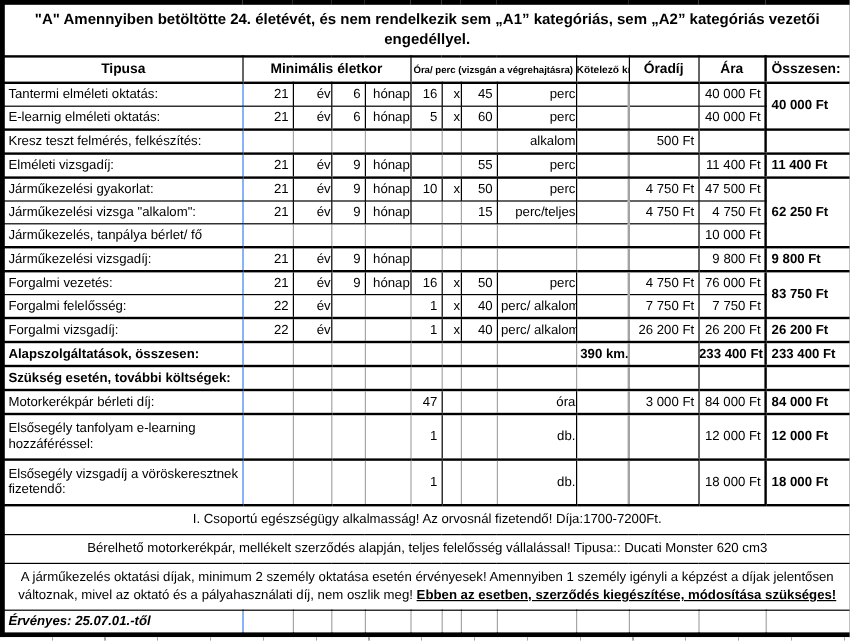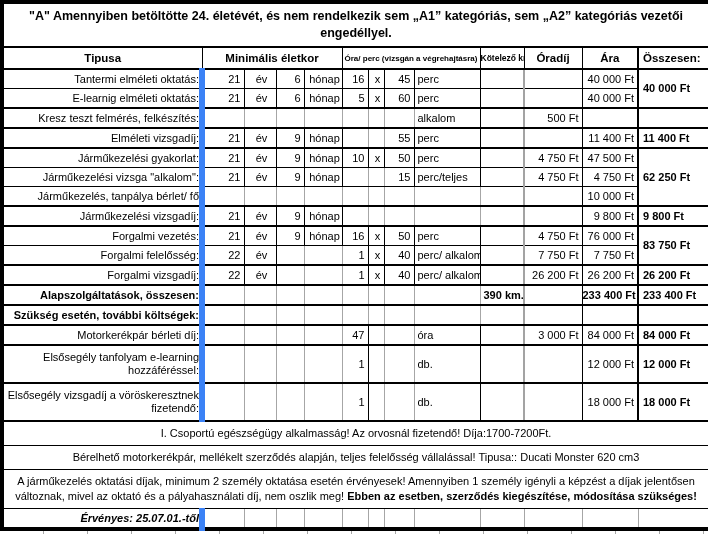--- a/index.html
+++ b/index.html
@@ -11,35 +11,35 @@
   
   tr.title-row td{border-bottom:2px solid #000;font-weight:bold;font-size:12.5px;line-height:17px;
      text-align:center;white-space:normal;padding:4px 10px;height:auto;}
   
   tr.head td{border:1px solid #000;border-bottom:2px solid #000;font-weight:bold;text-align:center;
      font-size:11.5px;height:20px;}
   tr.head td.hsm{font-size:8px;}
   tr.head td.hsm2{font-size:8.5px;}
   tr.head td.tot-h{border:2px solid #000;text-align:left;padding-left:4px;font-size:11.5px;}
   
-  td.l{text-align:right;padding-left:3px;border-left:1px solid #000;border-right:6px solid #3b82f6;white-space:normal;}
+  td.l{text-align:left;padding-left:3px;border-left:1px solid #000;border-right:1px solid #3b82f6;white-space:normal;}
   td.n{text-align:right;padding-right:3px;}
-  td.u{text-align:center;padding-left:3px;}
-  td.t{text-align:left;padding-left:3px;}
+  td.u{text-align:right;padding-left:3px;}
+  td.t{text-align:right;padding-left:3px;}
   td.m{text-align:right;padding-right:3px;border-left:1px solid #000;border-right:1px solid #000;}
   td.k{text-align:left;padding-left:3px;border-left:1px solid #000;border-right:2px solid #a3a3a3;}
   td.bk{border-left:1px solid #000;border-right:1px solid #000;}
   tr.gend td{border-bottom:2px solid #000;}
   td.tot{border:2px solid #000;font-weight:bold;text-align:left;padding-left:4px;font-size:11px;}
   tr.tall td{height:36px;}
   td.e{font-weight:bold;}
   
   tr.note td{border-left:none;border-right:none;text-align:center;white-space:normal;
      padding:4px 6px;height:auto;font-size:11px;line-height:15px;}
-  span.bu{font-weight:bold;}
+  span.bu{font-weight:bold;text-decoration:underline;}
   tr.footer-row td{border-bottom:none;height:18px;font-style:italic;}
   tr.footer-row td.l{font-weight:bold;}
   .bottom-stub{height:3px;width:708px;
      background:repeating-linear-gradient(90deg,#fff 0 43px,#a6a6a6 43px 44px);}
 </style>
 </head>
 <body>
 
 <div class="sheet">
 <table>

